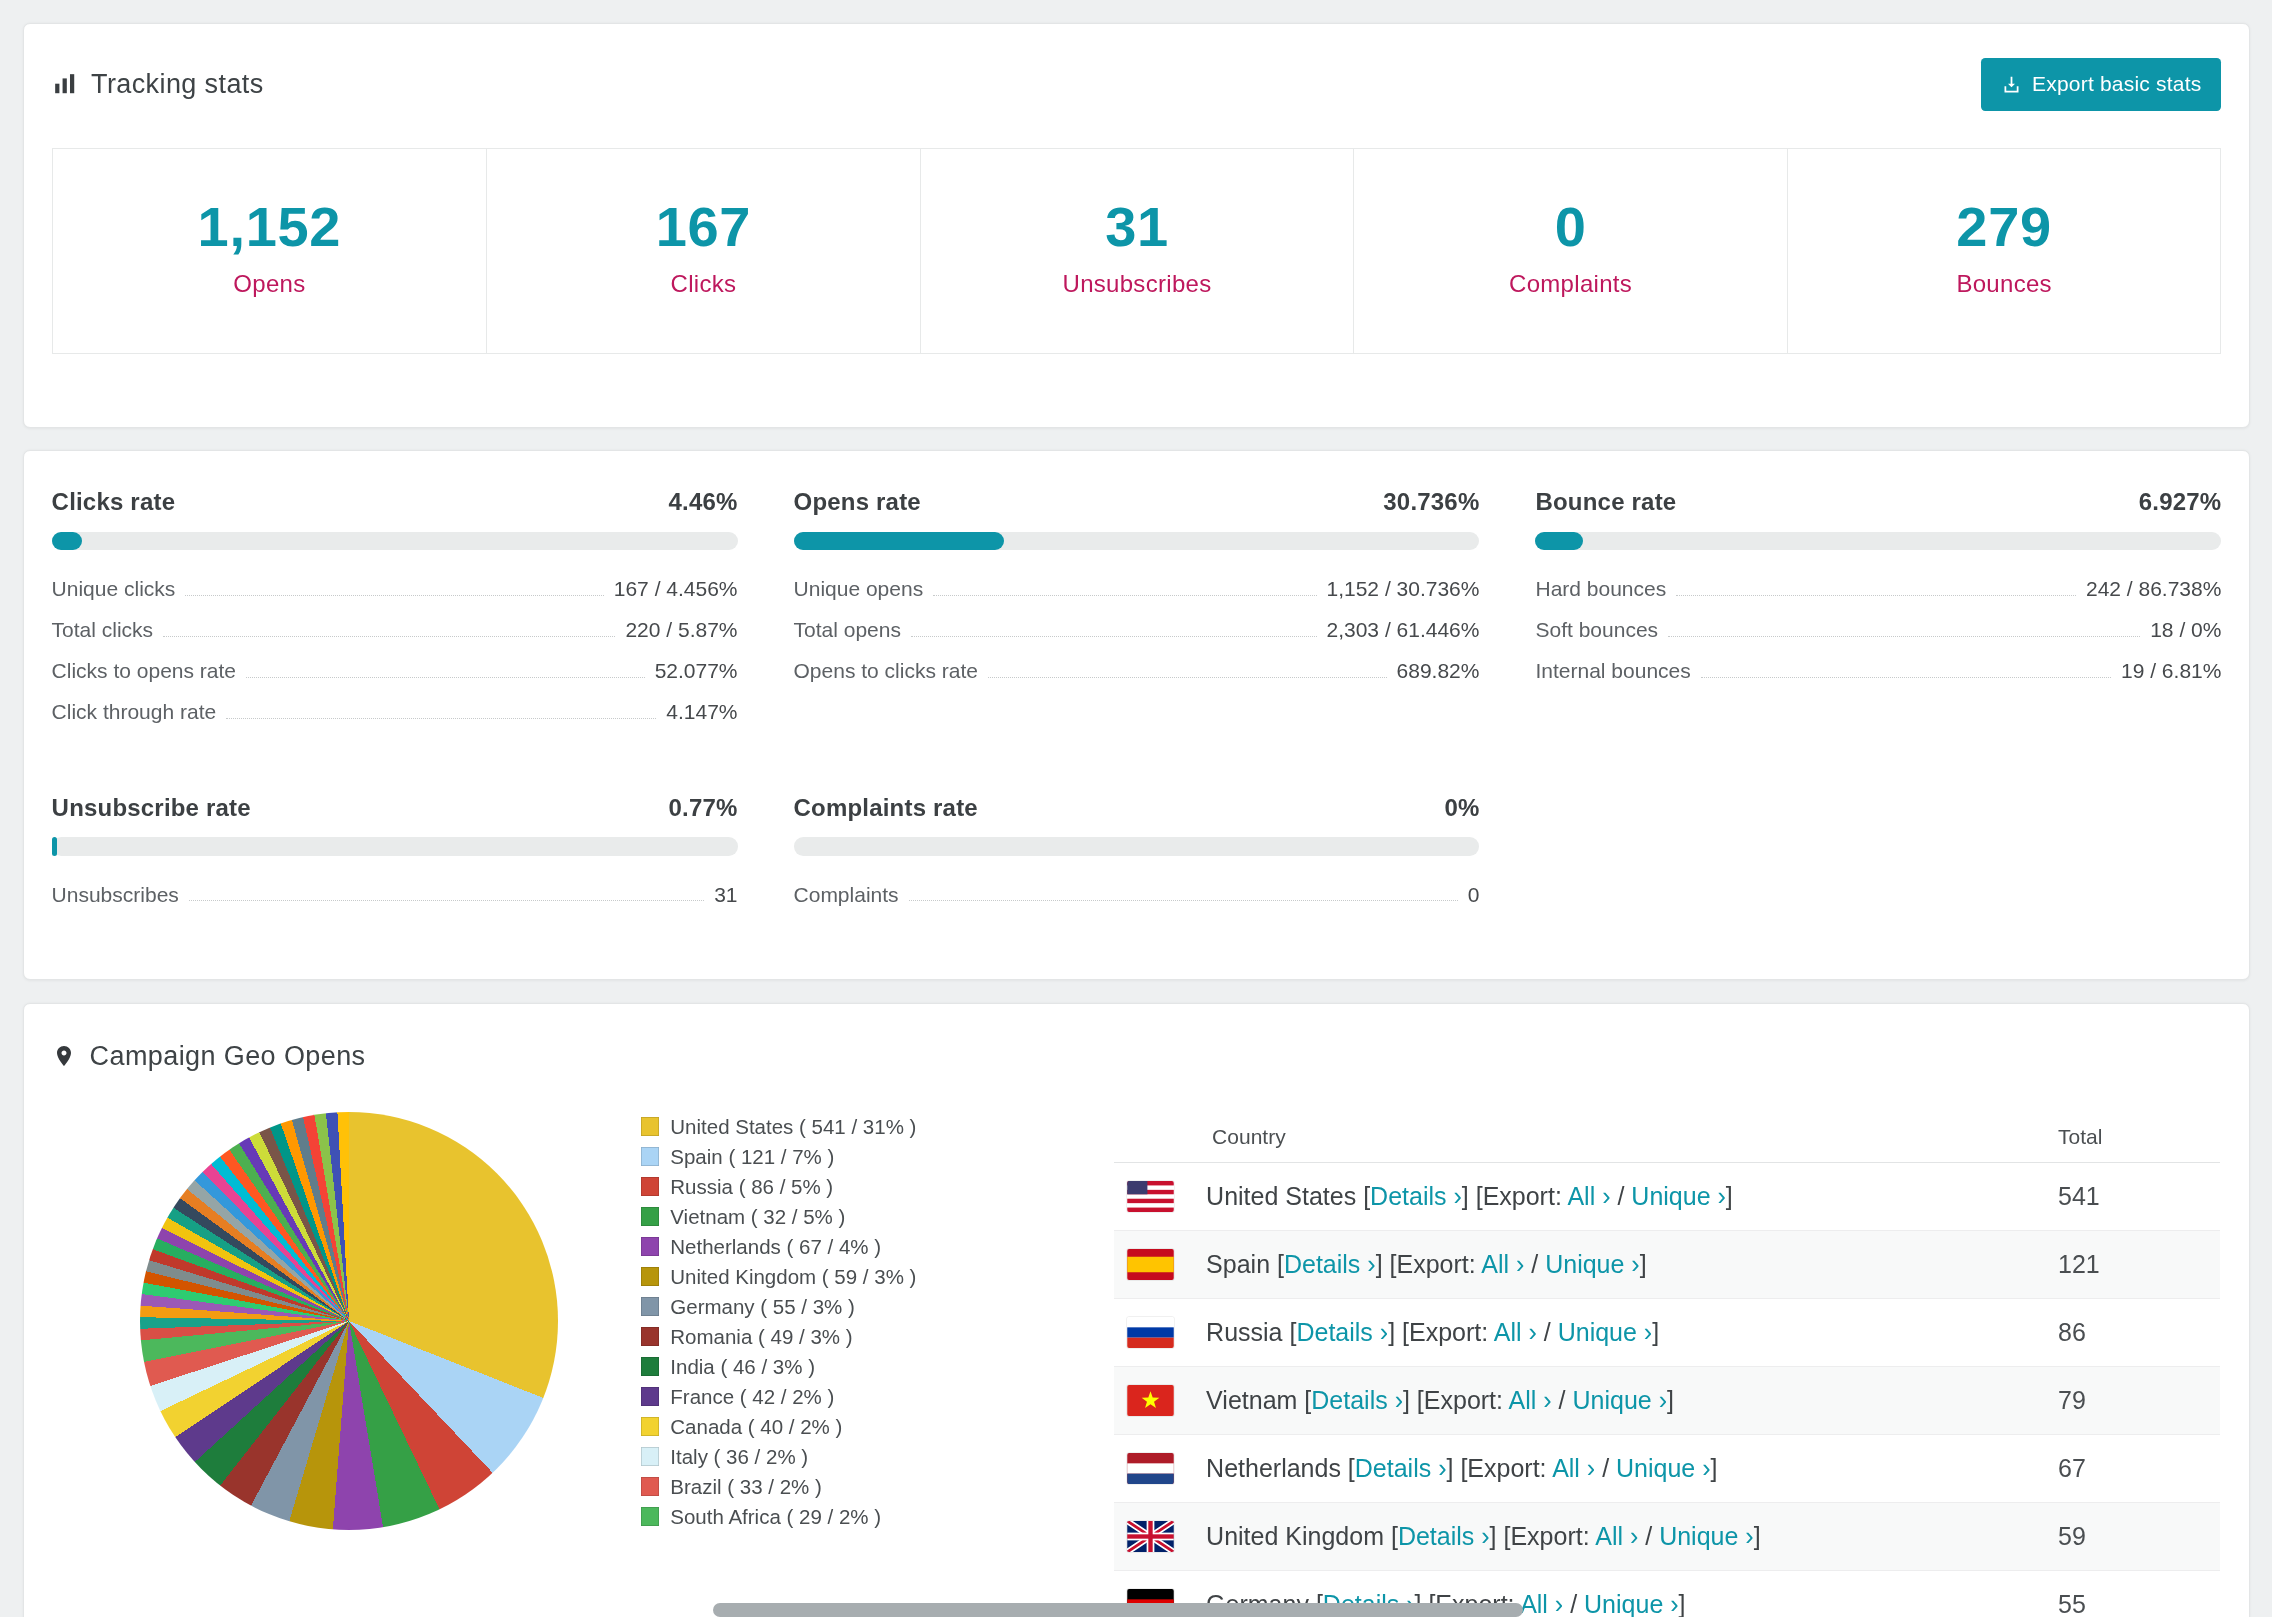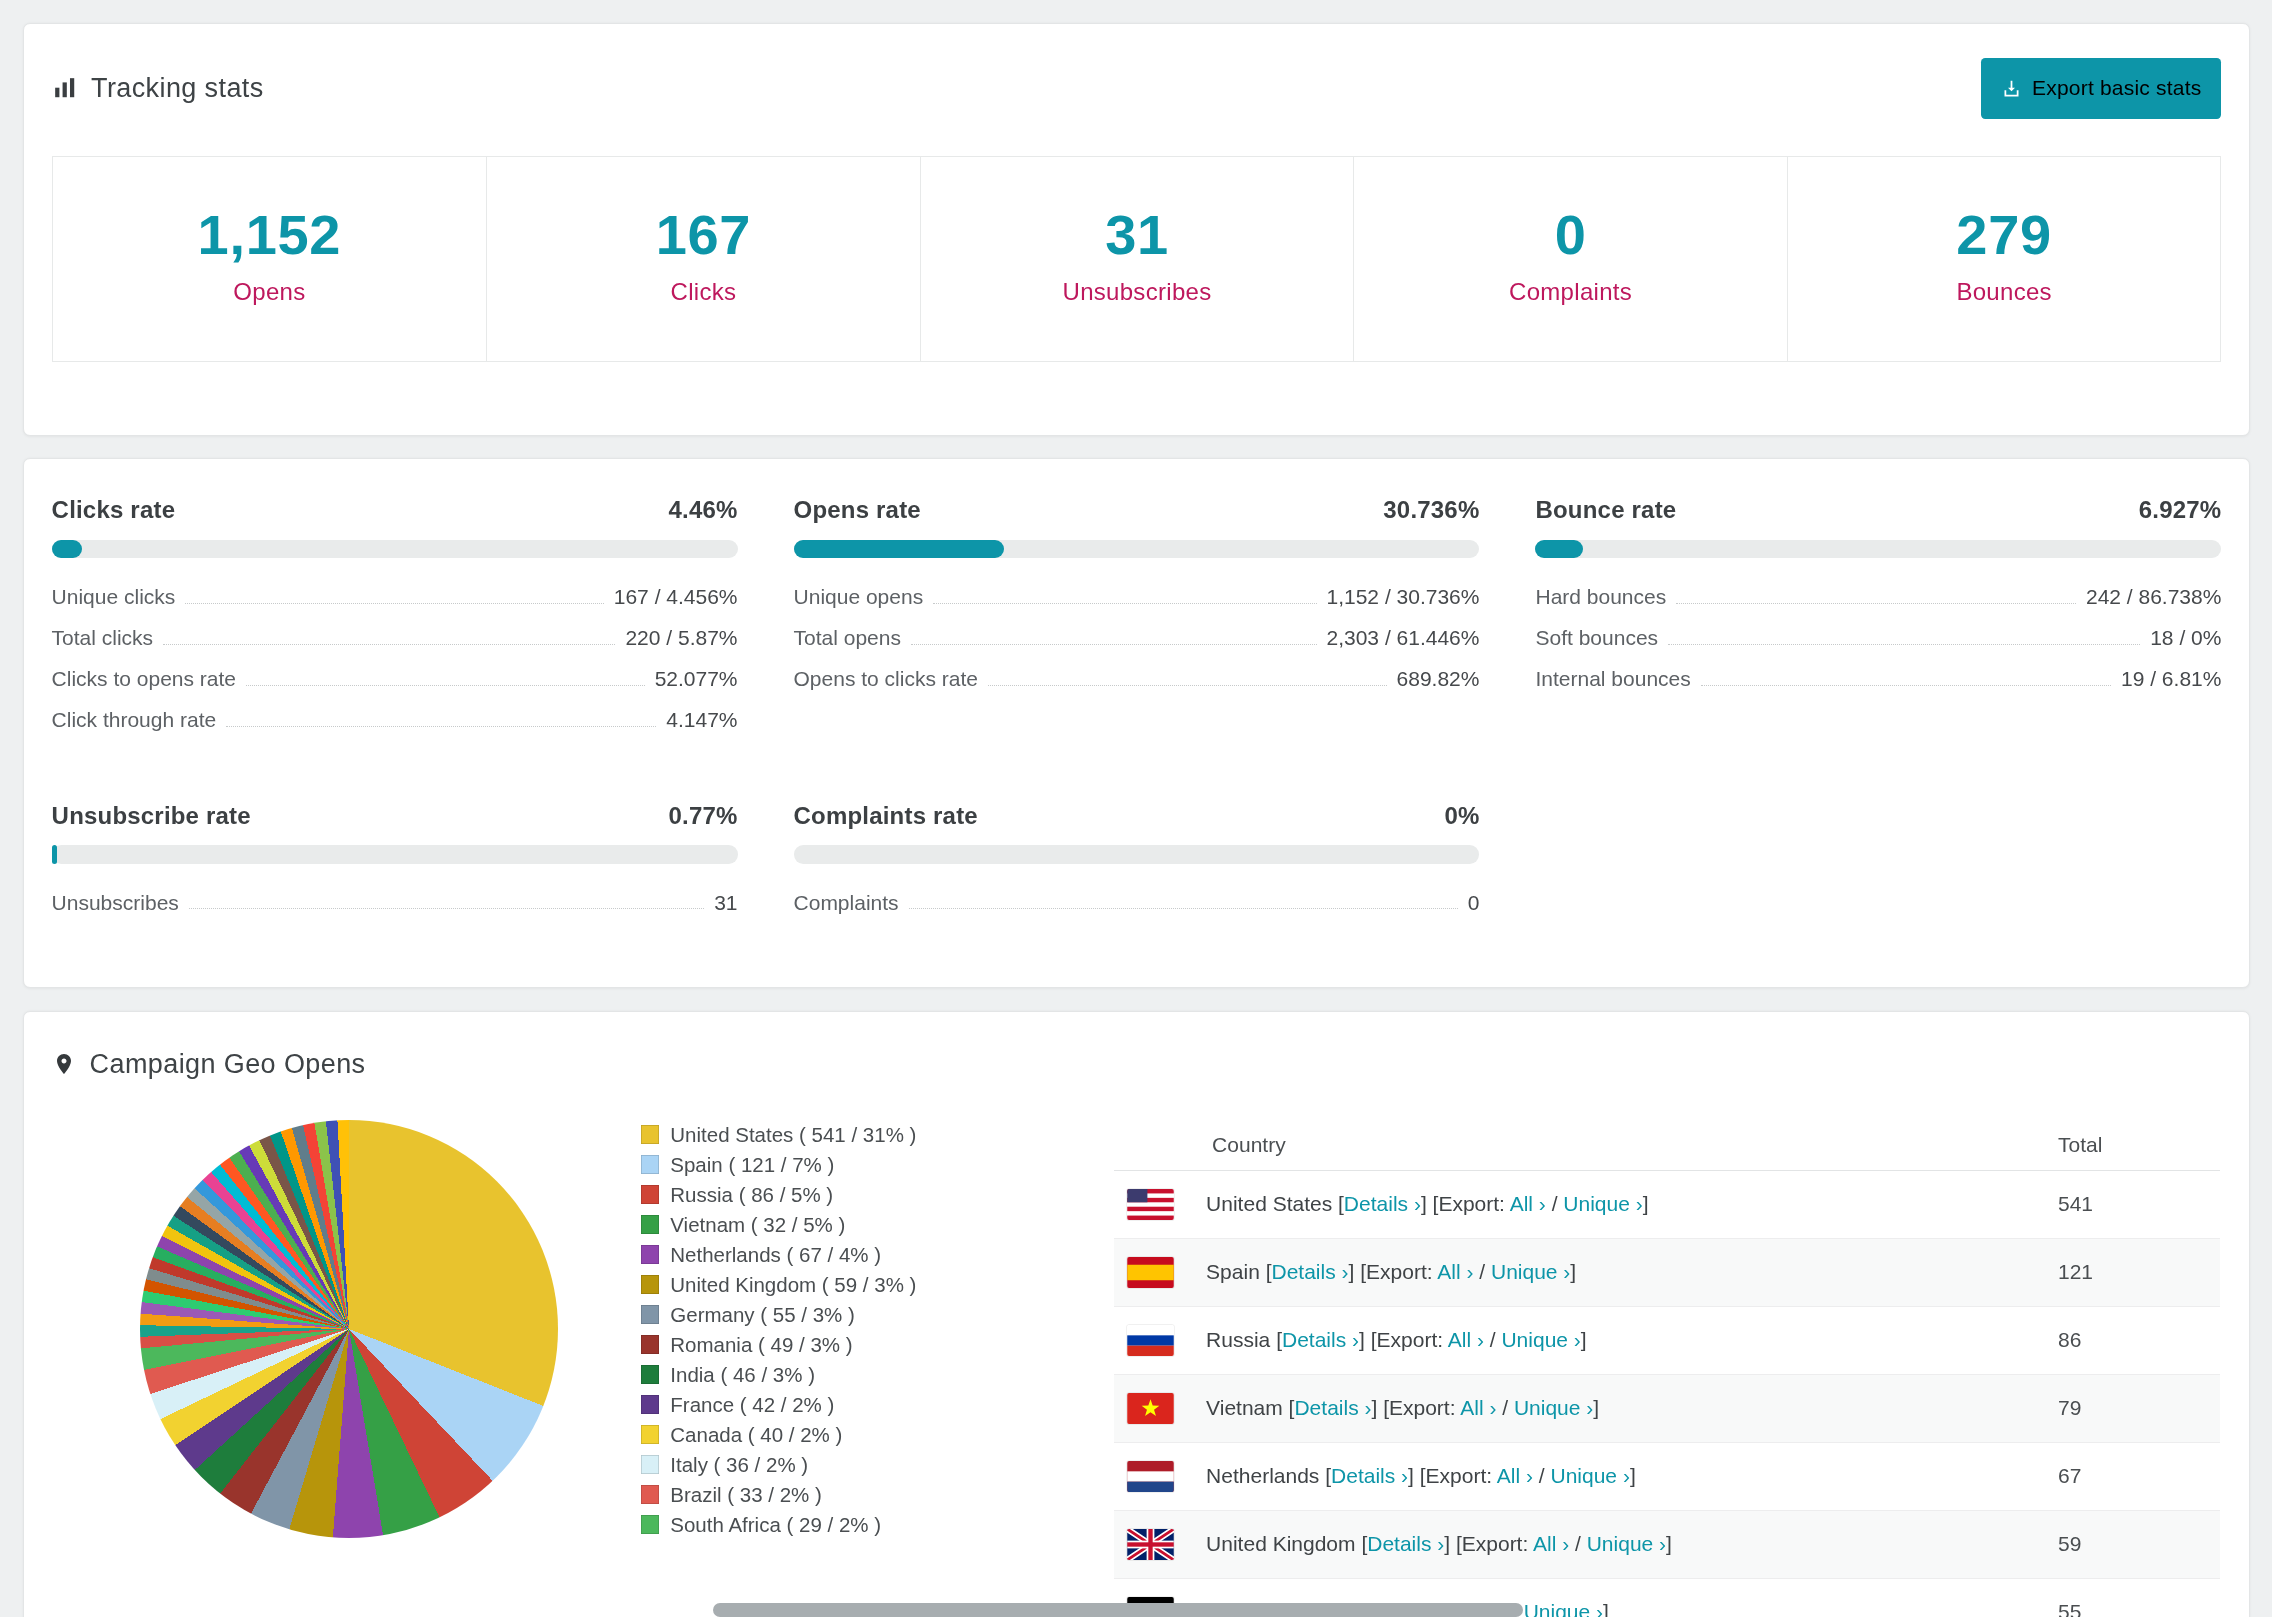--- a/index.html
+++ b/index.html
@@ -21,23 +21,23 @@
   }
   .card-head { display:flex; justify-content:space-between; align-items:center; }
   .card-title-wrap { display:flex; align-items:center; gap:14px; }
   .icon svg { display:block; }
   .card-title { font-size:27px; font-weight:500; color:#3e4346; letter-spacing:0.4px; }
 
   
   .tracking-card { padding:34px 28px 73px; }
   .export-btn {
     display:flex; align-items:center; gap:10px;
-    background:var(--accent); color:#000000;
+    background:var(--accent); color:#ffffff;
     border:none; border-radius:4.2px;
-    height:61px; padding:0 20px;
+    height:53px; padding:0 20px;
     font-size:21px; font-family:inherit; letter-spacing:0.2px;
     cursor:pointer;
   }
   .stats-grid {
     display:grid; grid-template-columns:repeat(5,1fr);
     border:0.7px solid #e7e9e9; margin-top:37px;
   }
   .stat-cell { padding:45px 0 55px; text-align:center; }
   .stat-cell + .stat-cell { border-left:0.7px solid #e7e9e9; }
   .stat-value { font-size:56px; font-weight:bold; color:var(--accent); line-height:65px; letter-spacing:0.7px; }
@@ -61,21 +61,21 @@
   .pie { width:418px; height:418px; border-radius:50%; margin-left:88px; flex:none; background:#ddd; }
   .legend { list-style:none; margin-left:83px; flex:none; }
   .legend-item { display:flex; align-items:center; gap:11.3px; height:30px; font-size:20.5px; color:#4a4e51; }
   .legend-swatch { width:18.4px; height:18.4px; flex:none; box-shadow:inset 0 0 0 0.7px rgba(0,0,0,.18); }
   .geo-table { flex:1; margin-left:198px; margin-right:1.4px; }
   .geo-header, .geo-row {
     display:grid; grid-template-columns:79px 1fr 162px;
     align-items:center; padding-left:12.7px;
   }
   .geo-header { height:51px; border-bottom:0.7px solid #e2e4e5; font-size:21px; color:#4b4f52;gap:6px; }
-  .geo-row { height:68px; border-bottom:0.7px solid #ededee; font-size:21px; }
+  .geo-row { height:68px; border-bottom:0.7px solid #ededee; font-size:25px; }
   .geo-row.alt { background:#f8f9f9; }
   .flag { width:47px; height:31px; border-radius:2.1px; overflow:hidden; box-shadow:0 0 0 0.7px rgba(0,0,0,.08); display:block; }
   .flag svg { width:100%; height:100%; display:block; }
   .geo-country { white-space:nowrap; }
   .country-name { color:#3f4346; }
   .bracket, .export-prefix, .sep { color:#3f4346; }
   .lnk { color:var(--accent); text-decoration:none; cursor:pointer; }
   .geo-total { color:#4a4e51; }
 
   .bottom-scrollbar {

